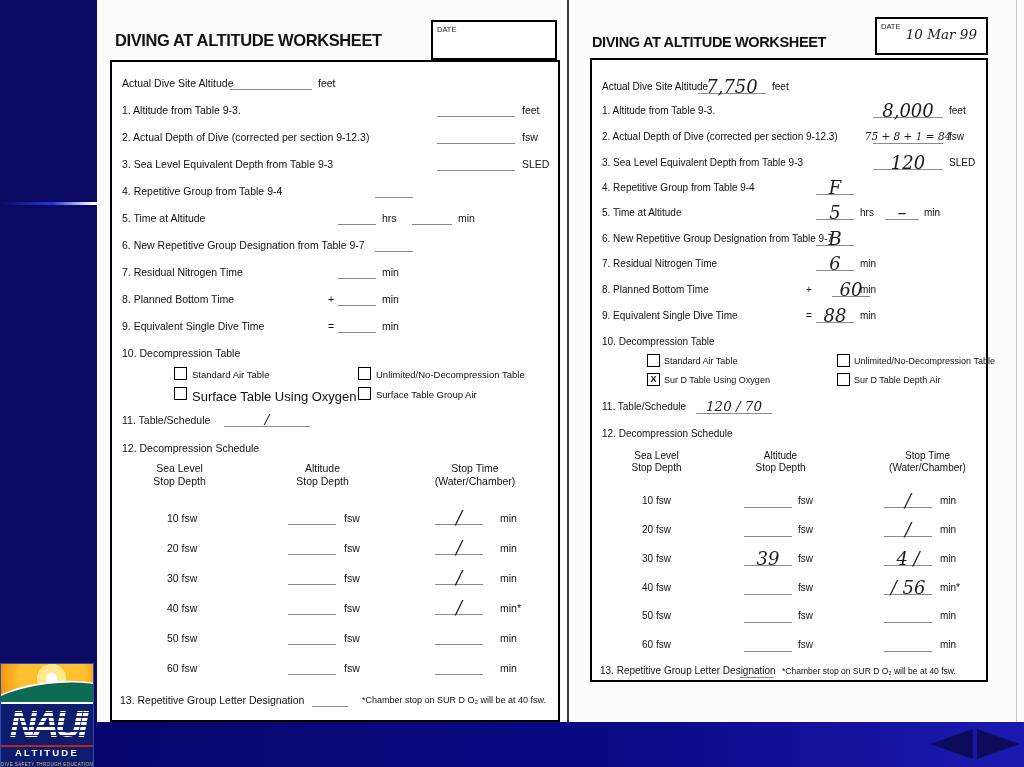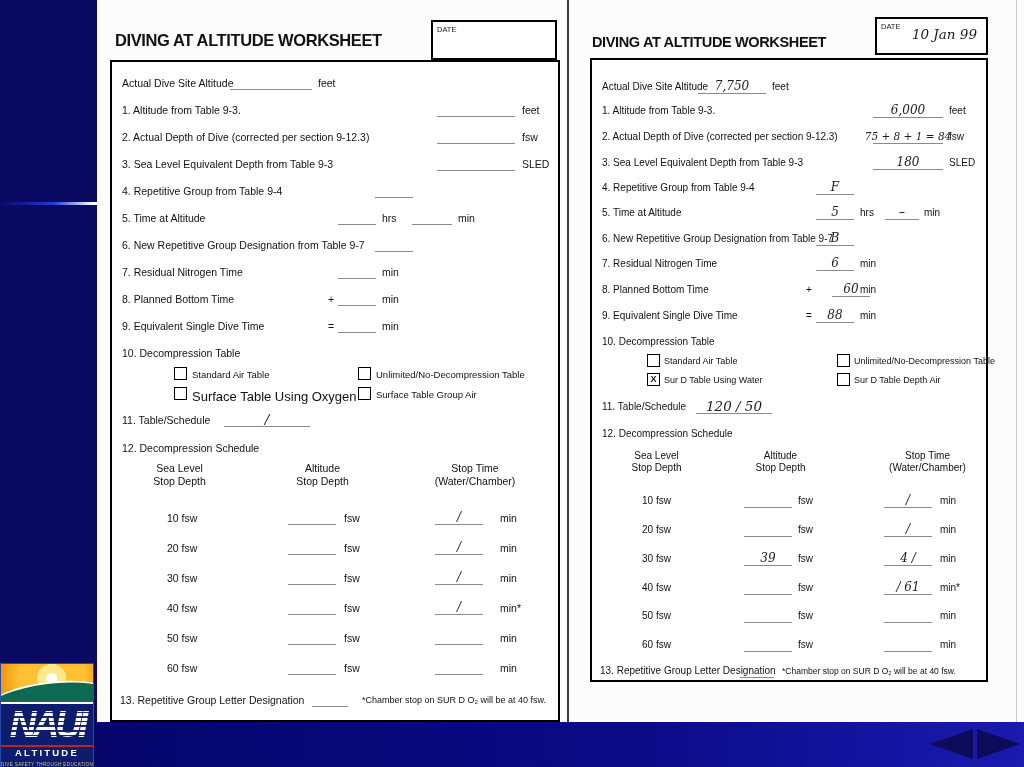--- a/index.html
+++ b/index.html
@@ -28,21 +28,21 @@
   .dateval{position:absolute;right:9px;top:9px;}
 
   .sheet{position:absolute;border:2px solid #000;background:#fff;}
   .page-l .sheet{left:0;top:60px;width:446px;height:658px;}
   .page-r .sheet{left:12px;top:58px;width:394px;height:620px;}
 
   .lbl{position:absolute;font-size:10.5px;color:#111;white-space:nowrap;}
   .page-r .lbl{font-size:10px;}
   .line{position:absolute;height:16px;border-bottom:1px solid #8a8a8a;
         display:flex;align-items:flex-end;justify-content:center;overflow:visible;}
-  .hand{font-family:"DejaVu Serif", serif;font-style:italic;font-size:12px;
+  .hand{font-family:"DejaVu Serif", serif;font-style:italic;font-size:18px;
         color:#1c1c1c;white-space:nowrap;line-height:13px;display:block;}
   .hand-lg{font-size:13.5px;}
   .hand-sm{font-size:10.5px;}
   .cbx{position:absolute;width:11px;height:11px;border:1.6px solid #000;background:#fff;
        font-size:9px;line-height:11px;text-align:center;font-weight:bold;color:#111;}
   .hdr{position:absolute;font-size:10.5px;color:#111;text-align:center;line-height:13px;white-space:nowrap;}
   .page-r .hdr{font-size:10px;line-height:12px;}
   .foot{position:absolute;font-size:9px;color:#111;white-space:nowrap;}
   .page-r .foot{font-size:8.5px;}
 
@@ -237,44 +237,44 @@
           <span class="hand"></span>
         </span>
       <span class="foot" style="left:250px;top:633px">*Chamber stop on SUR D O₂ will be at 40 fsw.</span>
     </div>
   </div>
 
   <div class="page page-r">
     <div class="title">DIVING AT ALTITUDE WORKSHEET</div>
     <div class="datebox">
       <span class="datelabel">DATE</span>
-      <span class="dateval hand hand-lg">10 Jan 99</span>
+      <span class="dateval hand hand-lg">10 Mar 99</span>
     </div>
     <div class="sheet">
       <span class="lbl" style="left:10px;top:21px">Actual Dive Site Altitude</span>
       <span class="line" style="left:106px;top:17px;width:68px">
           <span class="hand">7,750</span>
         </span>
       <span class="lbl" style="left:180px;top:21px">feet</span>
 
       <span class="lbl" style="left:10px;top:45px">1. Altitude from Table 9-3.</span>
       <span class="line" style="left:281px;top:41px;width:70px">
-          <span class="hand">6,000</span>
+          <span class="hand">8,000</span>
         </span>
       <span class="lbl" style="left:357px;top:45px">feet</span>
 
       <span class="lbl" style="left:10px;top:71px">2. Actual Depth of Dive (corrected per section 9-12.3)</span>
       <span class="line" style="left:281px;top:67px;width:70px">
           <span class="hand hand-sm">75 + 8 + 1 = 84</span>
         </span>
       <span class="lbl" style="left:357px;top:71px">fsw</span>
 
       <span class="lbl" style="left:10px;top:97px">3. Sea Level Equivalent Depth from Table 9-3</span>
       <span class="line" style="left:281px;top:93px;width:70px">
-          <span class="hand">180</span>
+          <span class="hand">120</span>
         </span>
       <span class="lbl" style="left:357px;top:97px">SLED</span>
 
       <span class="lbl" style="left:10px;top:122px">4. Repetitive Group from Table 9-4</span>
       <span class="line" style="left:224px;top:118px;width:38px">
           <span class="hand">F</span>
         </span>
 
       <span class="lbl" style="left:10px;top:147px">5. Time at Altitude</span>
       <span class="line" style="left:224px;top:143px;width:38px">
@@ -311,27 +311,27 @@
         </span>
       <span class="lbl" style="left:268px;top:250px">min</span>
 
       <span class="lbl" style="left:10px;top:276px">10. Decompression Table</span>
 
       <span class="cbx" style="left:55px;top:294px"><span></span></span>
       <span class="lbl" style="left:72px;top:296px;font-size:9px">Standard Air Table</span>
       <span class="cbx" style="left:245px;top:294px"><span></span></span>
       <span class="lbl" style="left:262px;top:296px;font-size:9px">Unlimited/No-Decompression Table</span>
       <span class="cbx" style="left:55px;top:313px"><span>X</span></span>
-      <span class="lbl" style="left:72px;top:315px;font-size:9px">Sur D Table Using Water</span>
+      <span class="lbl" style="left:72px;top:315px;font-size:9px">Sur D Table Using Oxygen</span>
       <span class="cbx" style="left:245px;top:313px"><span></span></span>
       <span class="lbl" style="left:262px;top:315px;font-size:9px">Sur D Table Depth Air</span>
 
       <span class="lbl" style="left:10px;top:341px">11. Table/Schedule</span>
       <span class="line" style="left:104px;top:337px;width:76px">
-          <span class="hand hand-lg">120 / 50</span>
+          <span class="hand hand-lg">120 / 70</span>
         </span>
 
       <span class="lbl" style="left:10px;top:368px">12. Decompression Schedule</span>
 
       <div class="hdr" style="left:22px;top:390px;width:85px"><span>Sea Level</span><br><span>Stop Depth</span></div>
       <div class="hdr" style="left:146px;top:390px;width:85px"><span>Altitude</span><br><span>Stop Depth</span></div>
       <div class="hdr" style="left:288px;top:390px;width:95px"><span>Stop Time</span><br><span>(Water/Chamber)</span></div>
 
       <span class="lbl" style="left:50px;top:435px">10 fsw</span>
       <span class="line" style="left:152px;top:431px;width:48px">
@@ -362,21 +362,21 @@
           <span class="hand">4 /</span>
         </span>
       <span class="lbl" style="left:348px;top:493px">min</span>
 
       <span class="lbl" style="left:50px;top:522px">40 fsw</span>
       <span class="line" style="left:152px;top:518px;width:48px">
           <span class="hand"></span>
         </span>
       <span class="lbl" style="left:206px;top:522px">fsw</span>
       <span class="line" style="left:292px;top:518px;width:48px">
-          <span class="hand">/ 61</span>
+          <span class="hand">/ 56</span>
         </span>
       <span class="lbl" style="left:348px;top:522px">min*</span>
 
       <span class="lbl" style="left:50px;top:550px">50 fsw</span>
       <span class="line" style="left:152px;top:546px;width:48px">
           <span class="hand"></span>
         </span>
       <span class="lbl" style="left:206px;top:550px">fsw</span>
       <span class="line" style="left:292px;top:546px;width:48px">
           <span class="hand"></span>

